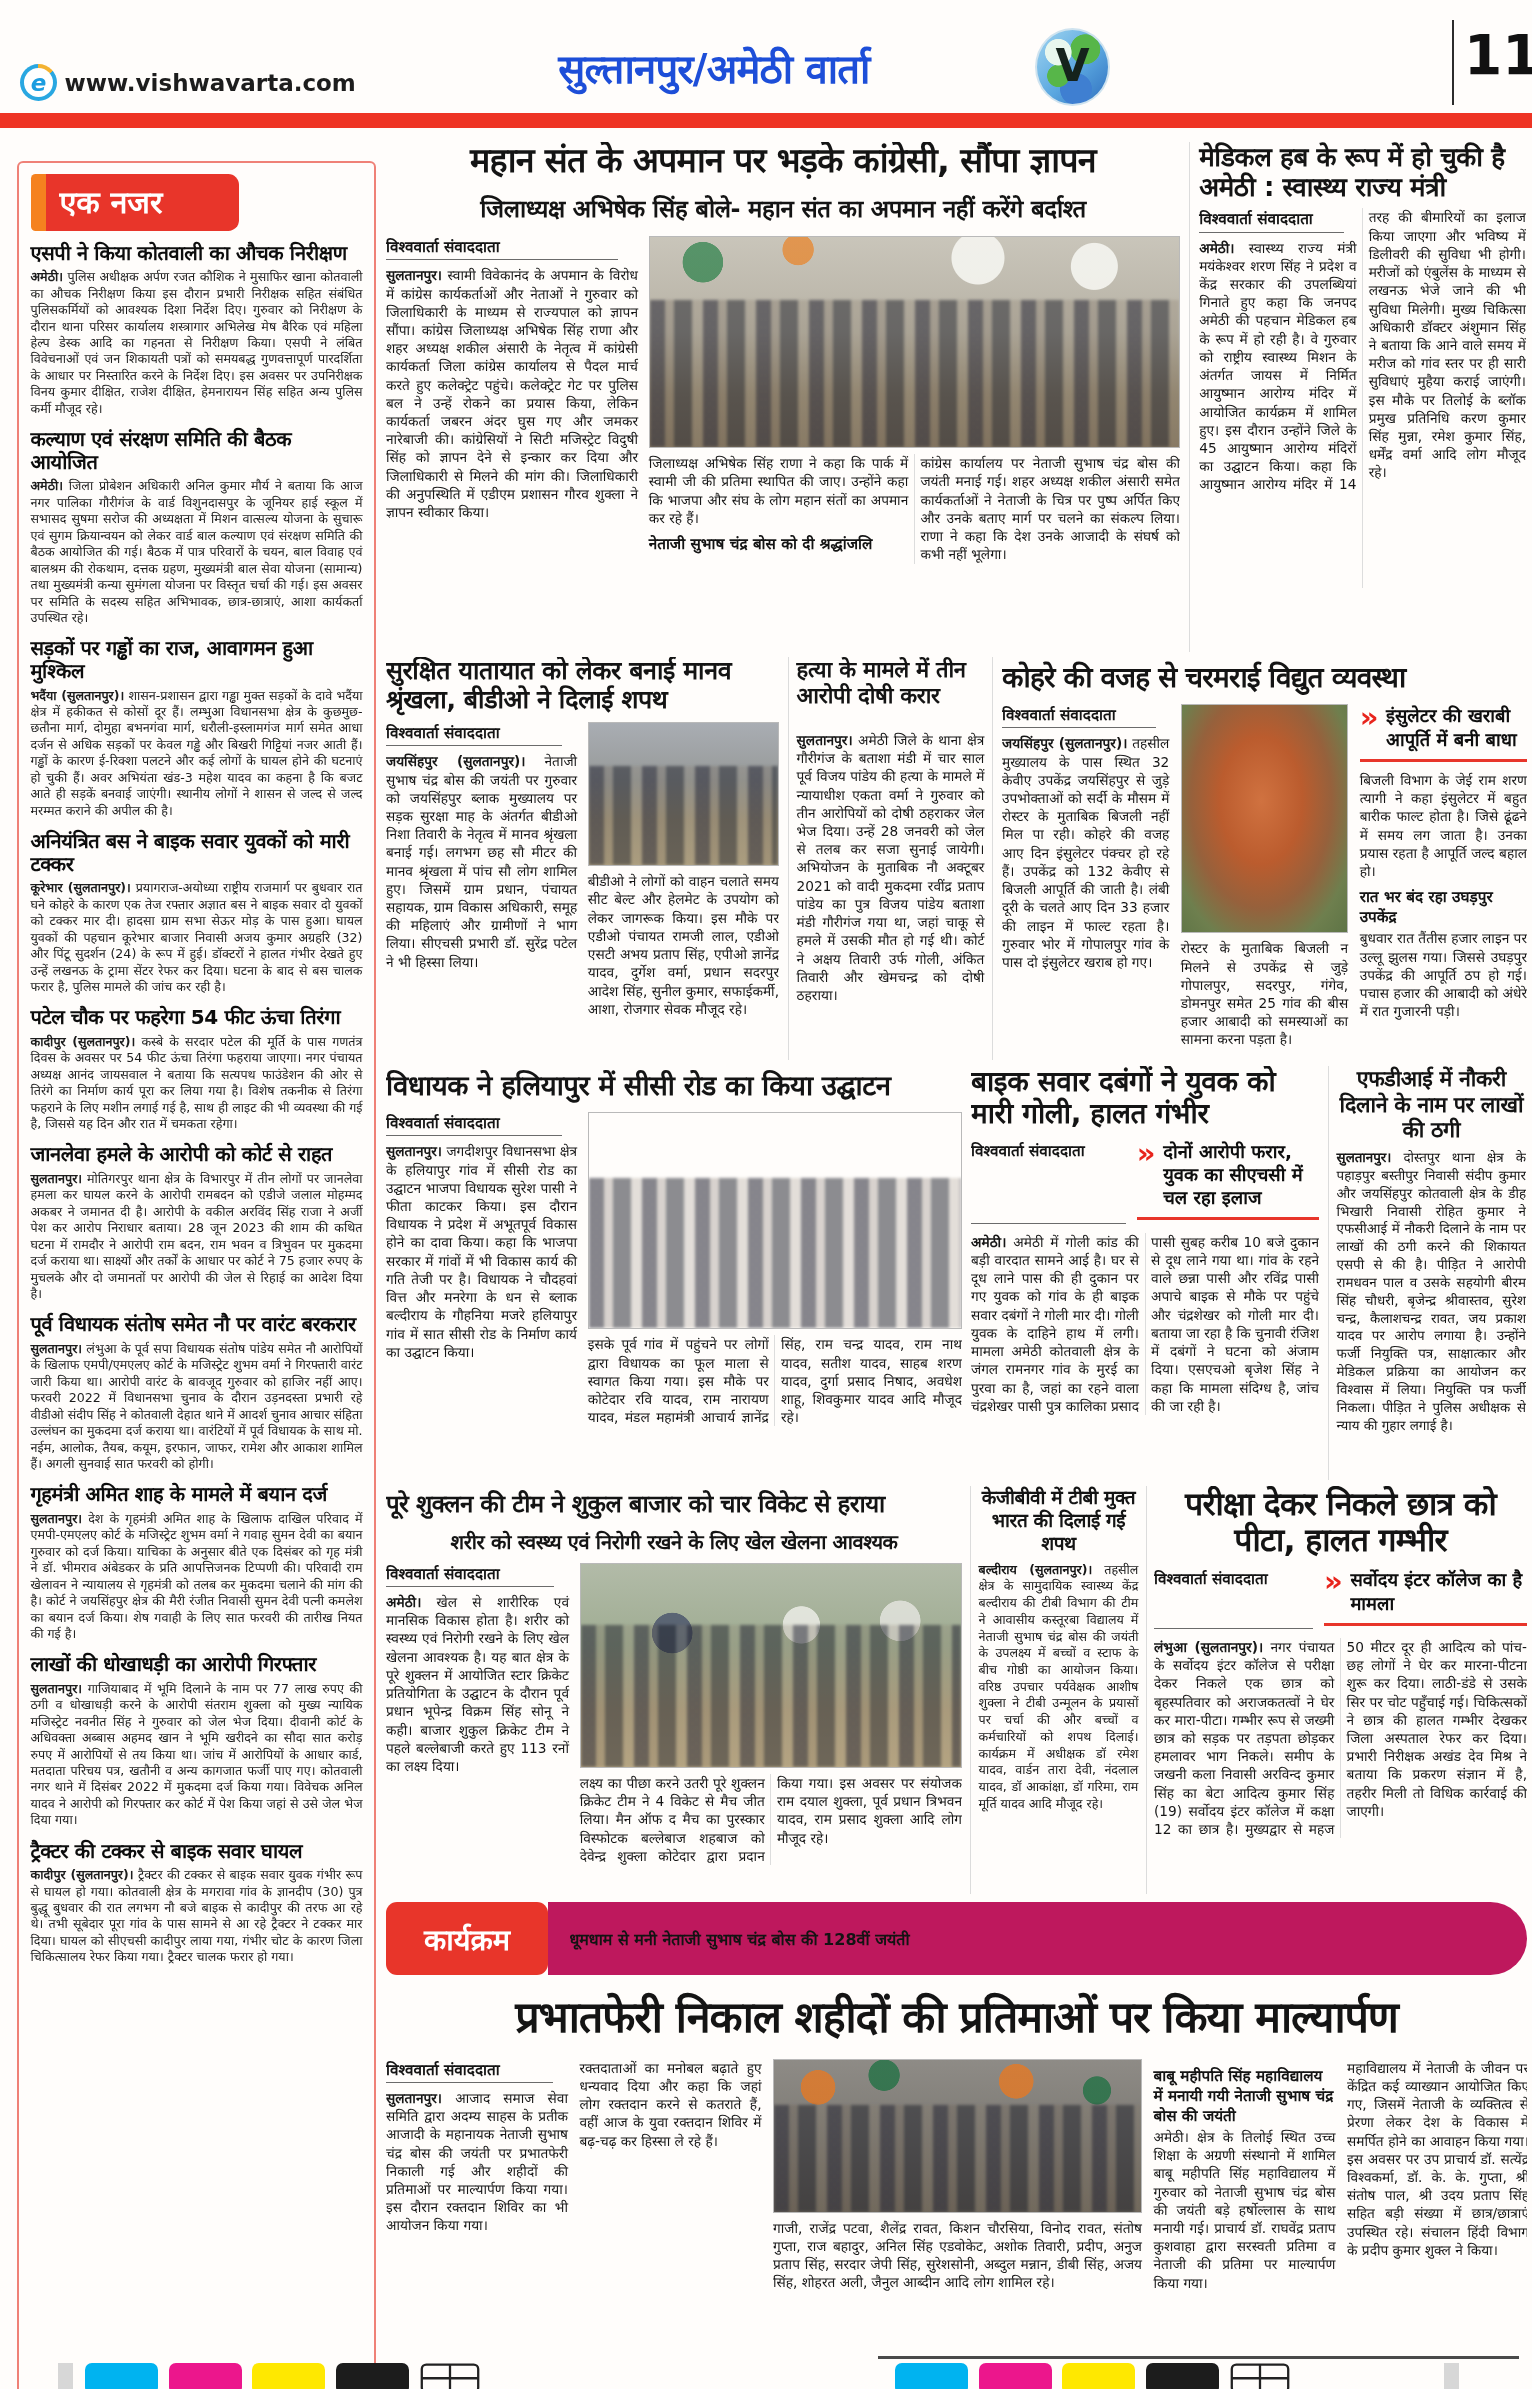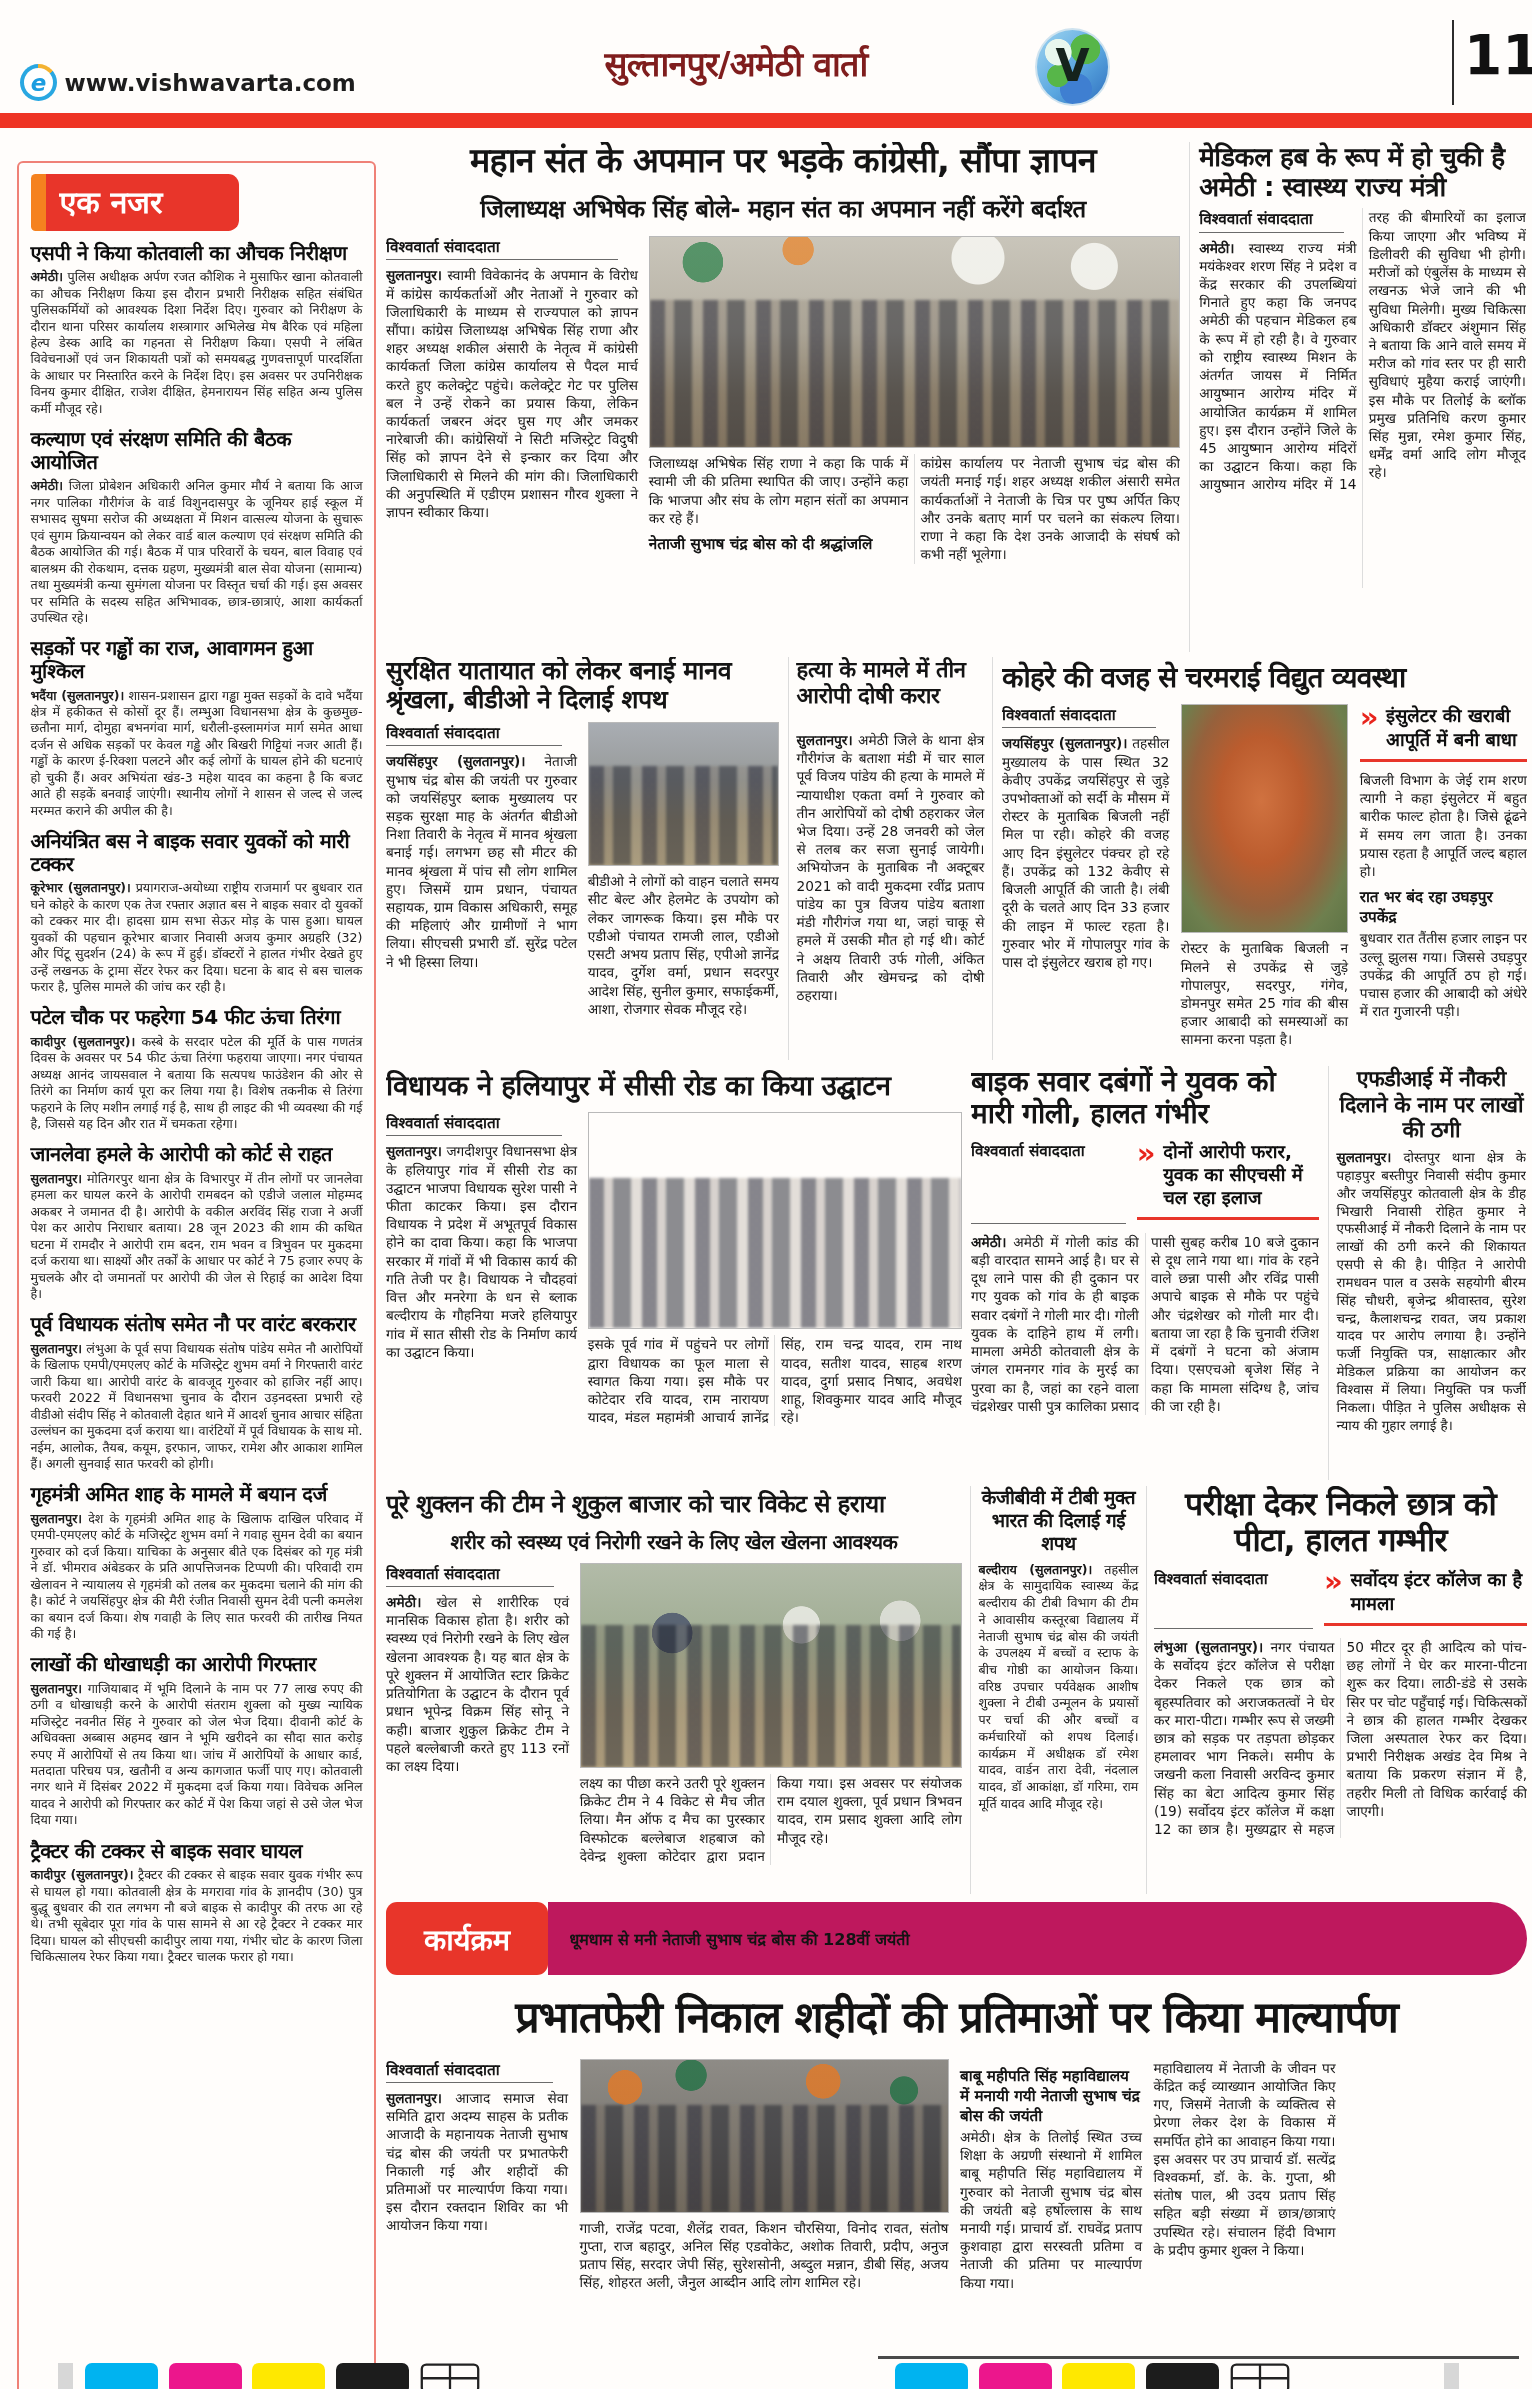--- a/index.html
+++ b/index.html
@@ -8,22 +8,22 @@
   #paper { position:relative; width:1533px; height:2389px; background:#fffdfb; margin:0 auto; overflow:hidden; }
 
   
   #site { position:absolute; left:20px; top:64px; display:flex; align-items:center; gap:7.6px; }
   .ie-badge { width:37px; height:37px; border-radius:50%;
     background:conic-gradient(#f3b231 0 14%, #29a7e1 14% 100%);
     display:flex; align-items:center; justify-content:center; }
   .ie-badge span { display:flex; width:29px; height:29px; border-radius:50%; background:#fff;
     align-items:center; justify-content:center; font-size:23px; font-weight:800; font-style:italic; color:#1b9de0; }
   #site .url { font-size:23px; font-weight:800; color:#1d1d1d; }
-  #section-title { position:absolute; left:427px; top:40px; width:618px; text-align:center;
-    font-size:34px; font-weight:800; color:#7f1d1d; letter-spacing:-0.8px; }
+  #section-title { position:absolute; left:405px; top:40px; width:618px; text-align:center;
+    font-size:40px; font-weight:800; color:#1d4ed8; letter-spacing:-0.8px; }
   #masthead { position:absolute; left:1035px; top:27.5px; display:flex; gap:12.2px; }
   .globe { width:75px; height:78px; border-radius:50%;
     background: radial-gradient(circle at 30% 30%, #e8f7ee 0 18%, transparent 19%),
                 radial-gradient(circle at 68% 26%, #57b649 0 20%, transparent 21%),
                 radial-gradient(circle at 30% 62%, #57b649 0 16%, transparent 17%),
                 radial-gradient(circle at 55% 80%, #3f7fd1 0 22%, transparent 23%),
                 linear-gradient(135deg,#9fd4f0 0%, #5aa7e0 55%, #2f6fbe 100%);
     border:2.3px solid #cfe3ef; position:relative; display:flex; align-items:center; justify-content:center; }
   .globe b { font-size:44px; color:#15231c; font-weight:800; line-height:1; transform:translateY(-1.5px); }
   #masthead .mtxt .name { font-size:46px; font-weight:800; color:#101010; letter-spacing:-0.8px; }
@@ -398,20 +398,23 @@
     <div class="strip">धूमधाम से मनी नेताजी सुभाष चंद्र बोस की 128वीं जयंती</div>
   </div>
 
   <div class="art" id="prabhat">
     <h1>प्रभातफेरी निकाल शहीदों की प्रतिमाओं पर किया माल्यार्पण</h1>
     <div class="flx">
       <div class="nc">
         <span class="by">विश्ववार्ता संवाददाता</span>
         <p class="p"><b class="dl">सुलतानपुर।</b> <span>आजाद समाज सेवा समिति द्वारा अदम्य साहस के प्रतीक आजादी के महानायक नेताजी सुभाष चंद्र बोस की जयंती पर प्रभातफेरी निकाली गई और शहीदों की प्रतिमाओं पर माल्यार्पण किया गया। इस दौरान रक्तदान शिविर का भी आयोजन किया गया।</span></p>
       </div>
+      <div class="nc">
+          <p class="p">रक्तदाताओं का मनोबल बढ़ाते हुए धन्यवाद दिया और कहा कि जहां लोग रक्तदान करने से कतराते हैं, वहीं आज के युवा रक्तदान शिविर में बढ़-चढ़ कर हिस्सा ले रहे हैं।</p>
+        </div>
       <div class="mc">
         <div class="photo ph-fig"></div>
         <p class="p">गाजी, राजेंद्र पटवा, शैलेंद्र रावत, किशन चौरसिया, विनोद रावत, संतोष गुप्ता, राज बहादुर, अनिल सिंह एडवोकेट, अशोक तिवारी, प्रदीप, अनुज प्रताप सिंह, सरदार जेपी सिंह, सुरेशसोनी, अब्दुल मन्नान, डीबी सिंह, अजय सिंह, शोहरत अली, जैनुल आब्दीन आदि लोग शामिल रहे।</p>
       </div>
       <div class="nc">
         <p class="subh">बाबू महीपति सिंह महाविद्यालय में मनायी गयी नेताजी सुभाष चंद्र बोस की जयंती</p>
         <p class="p">अमेठी। क्षेत्र के तिलोई स्थित उच्च शिक्षा के अग्रणी संस्थानो में शामिल बाबू महीपति सिंह महाविद्यालय में गुरुवार को नेताजी सुभाष चंद्र बोस की जयंती बड़े हर्षोल्लास के साथ मनायी गई। प्राचार्य डॉ. राघवेंद्र प्रताप कुशवाहा द्वारा सरस्वती प्रतिमा व नेताजी की प्रतिमा पर माल्यार्पण किया गया।</p>
       </div>
       <div class="nc">
           <p class="p">महाविद्यालय में नेताजी के जीवन पर केंद्रित कई व्याख्यान आयोजित किए गए, जिसमें नेताजी के व्यक्तित्व से प्रेरणा लेकर देश के विकास में समर्पित होने का आवाहन किया गया। इस अवसर पर उप प्राचार्य डॉ. सत्येंद्र विश्वकर्मा, डॉ. के. के. गुप्ता, श्री संतोष पाल, श्री उदय प्रताप सिंह सहित बड़ी संख्या में छात्र/छात्राएं उपस्थित रहे। संचालन हिंदी विभाग के प्रदीप कुमार शुक्ल ने किया।</p>

